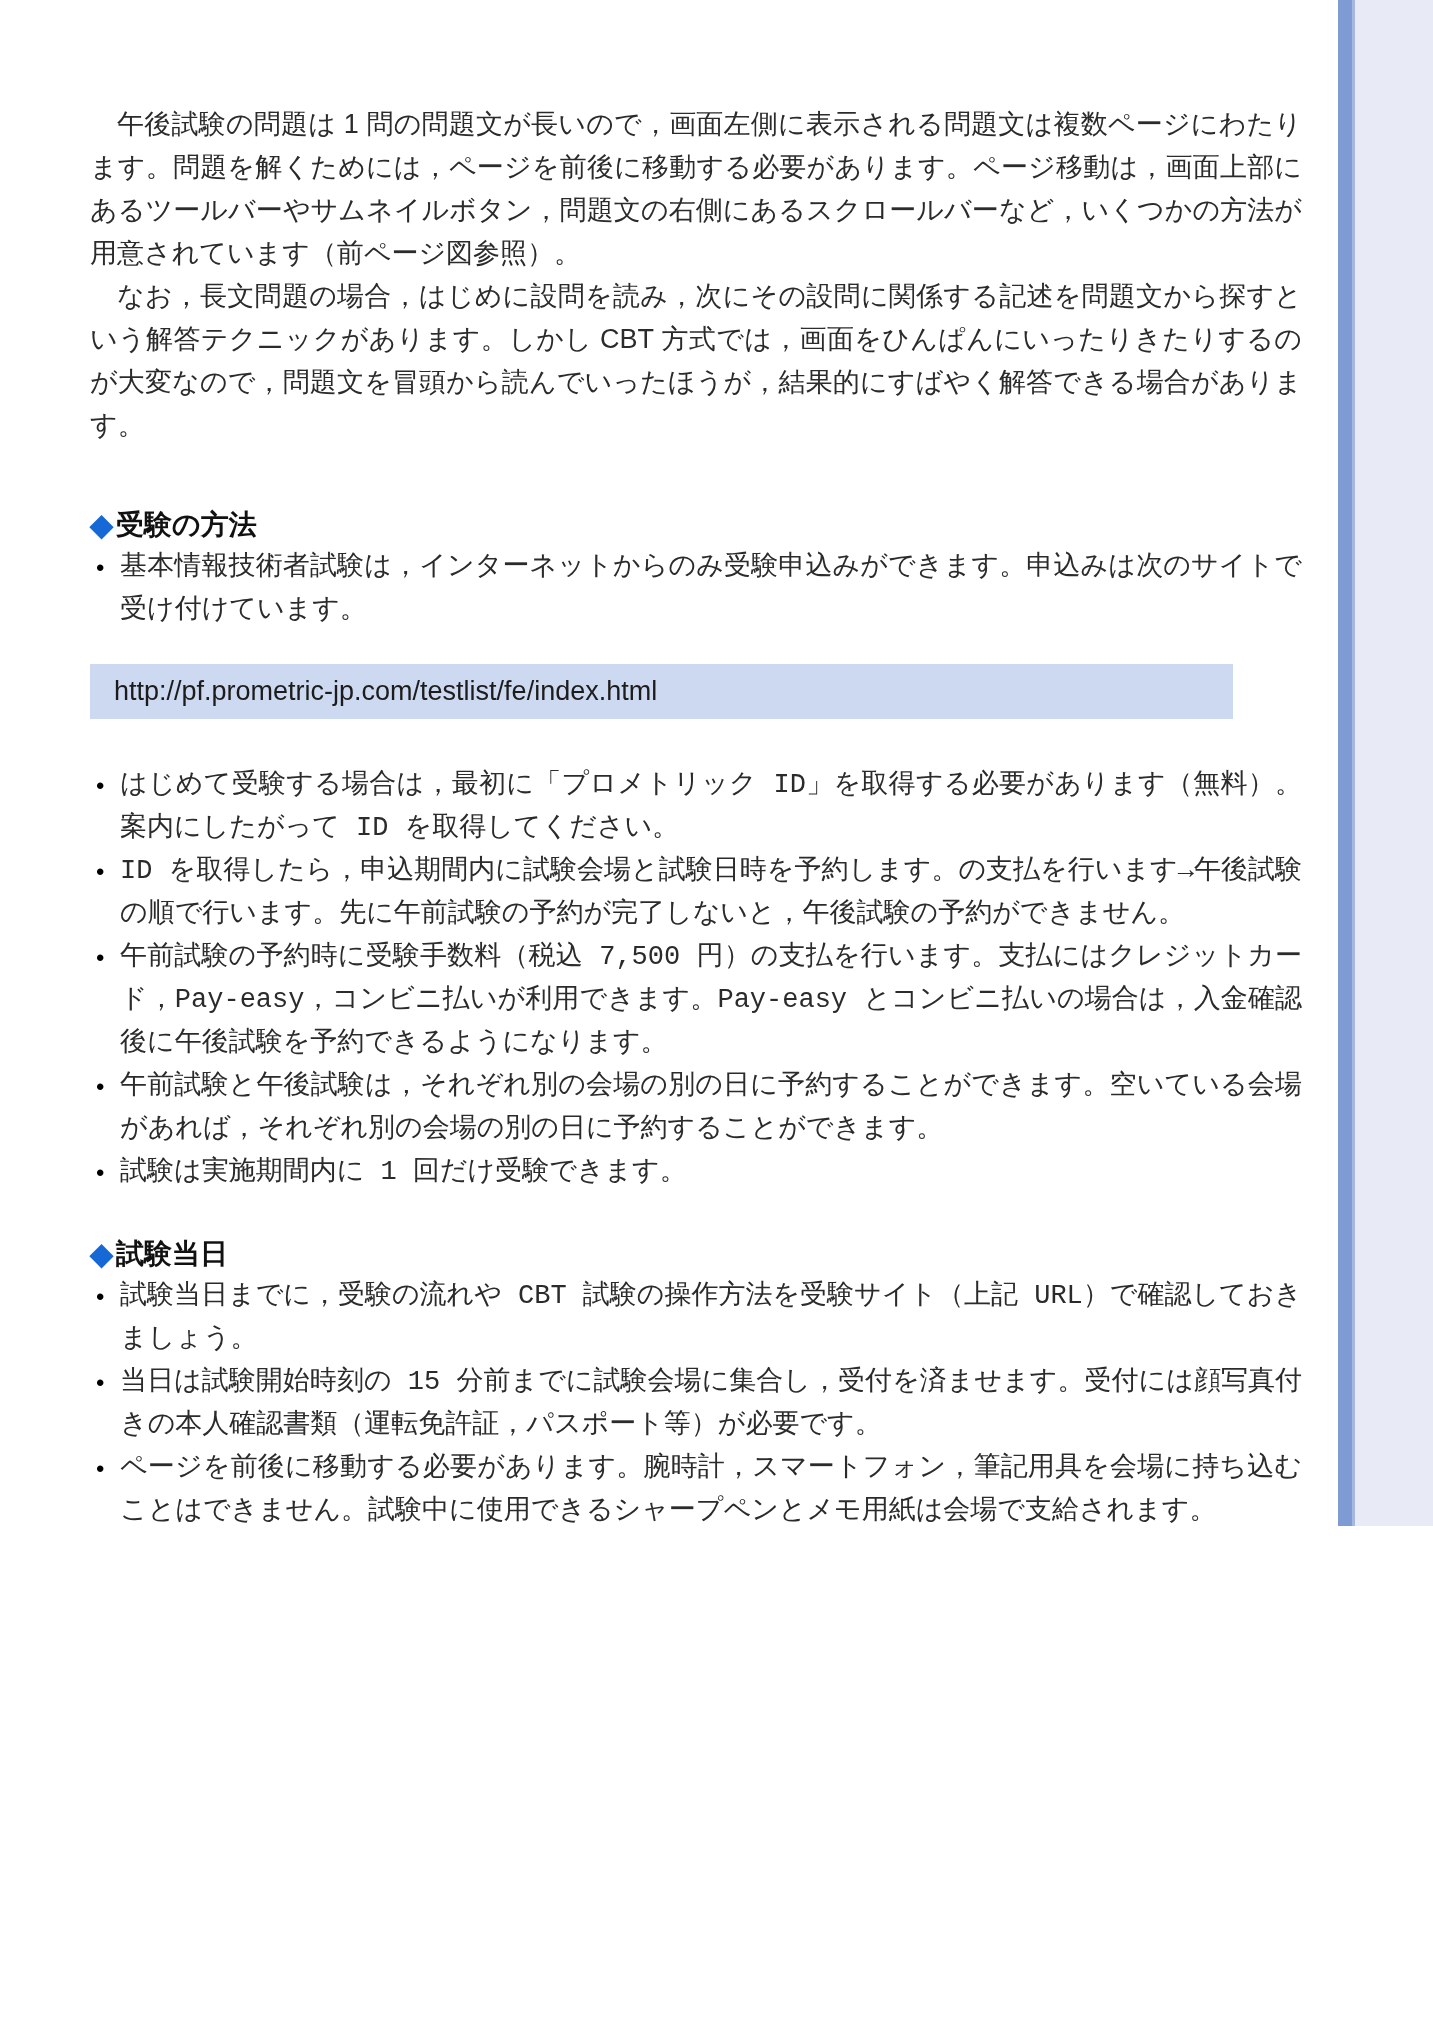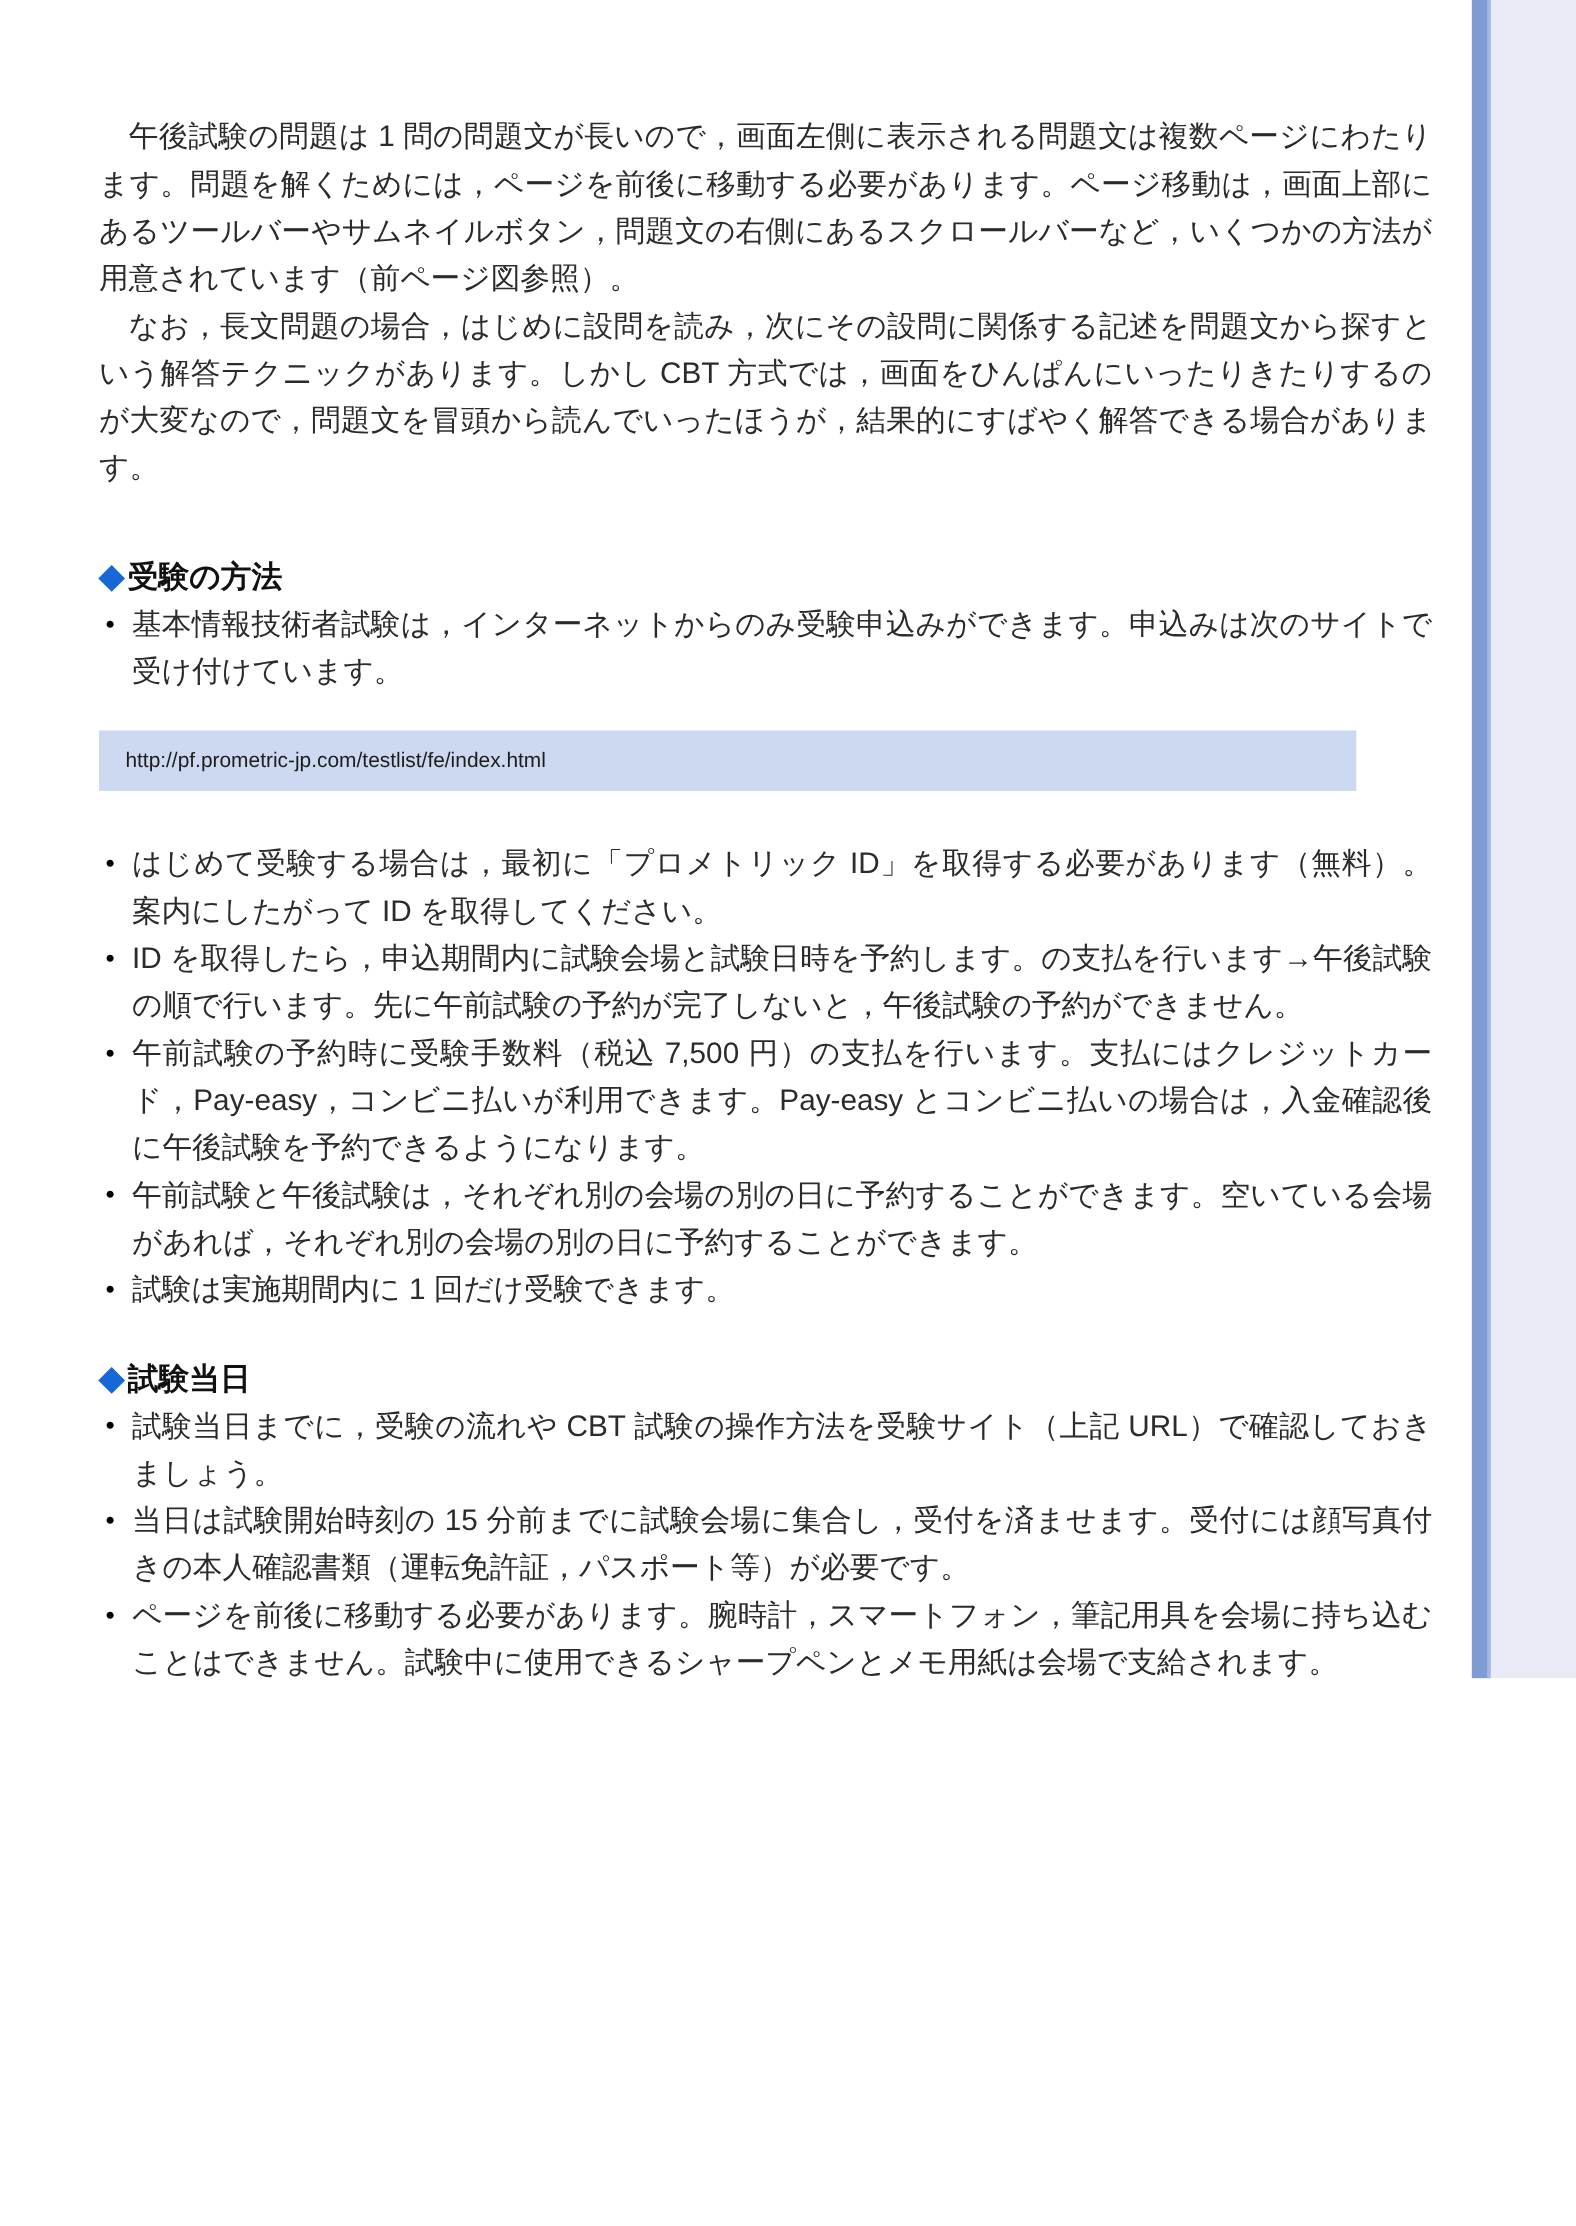--- a/index.html
+++ b/index.html
@@ -61,27 +61,27 @@
     position: relative;
     padding-left: 30px;
   }
   ul.bullet-list .marker {
     position: absolute;
     left: 6px; top: 0;
     font-size: 24px;
     line-height: 43px;
     color: #000000;
   }
-  .li-text { display: block; }
+  .li-text { display: block; font-family: Liberation Mono, monospace; }
   .url-box {
     margin-top: 32px;
     width: 1143px;
     background: #cdd9f0;
     padding: 6px 10px 6px 24px;
-    font-size: 19px;
+    font-size: 27px;
     line-height: 43px;
     text-align: left;
     color: #1c1c1c;
   }
   .list-after-url { margin-top: 45px; }
   
   .dotted-line {
     position: absolute;
     left: 4px; top: 1882px;
     width: 1312px; height: 12px;

